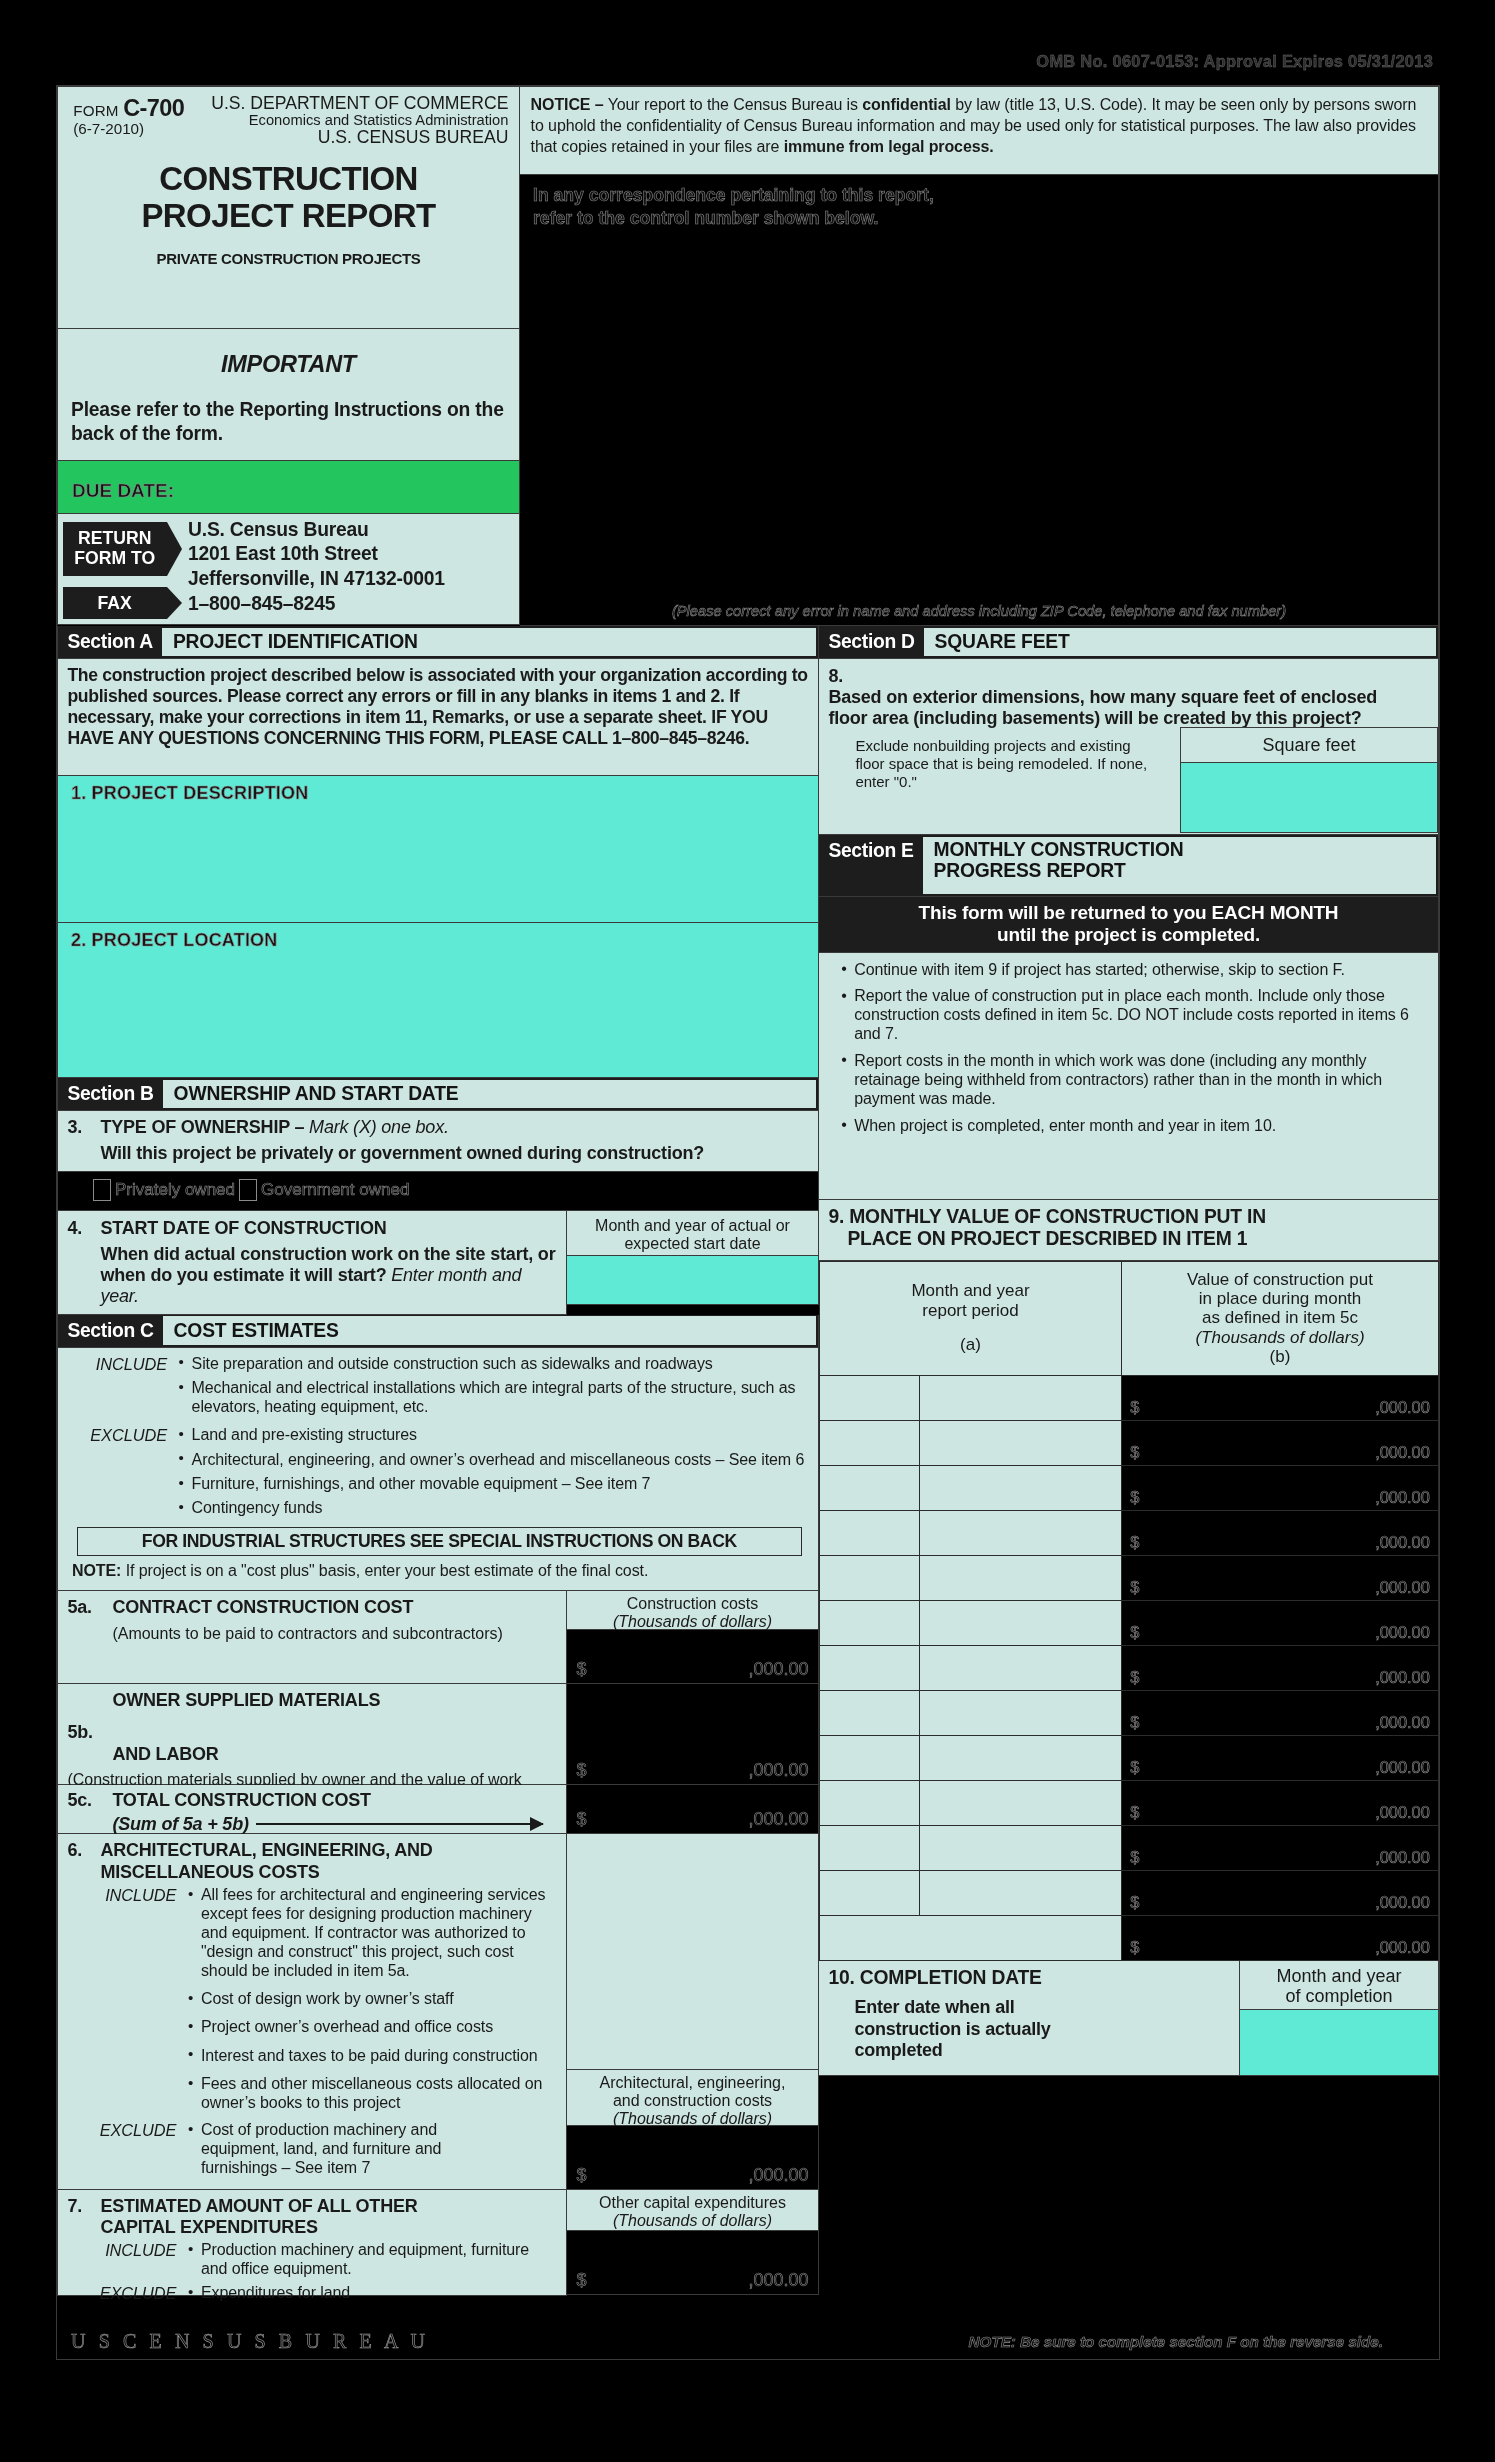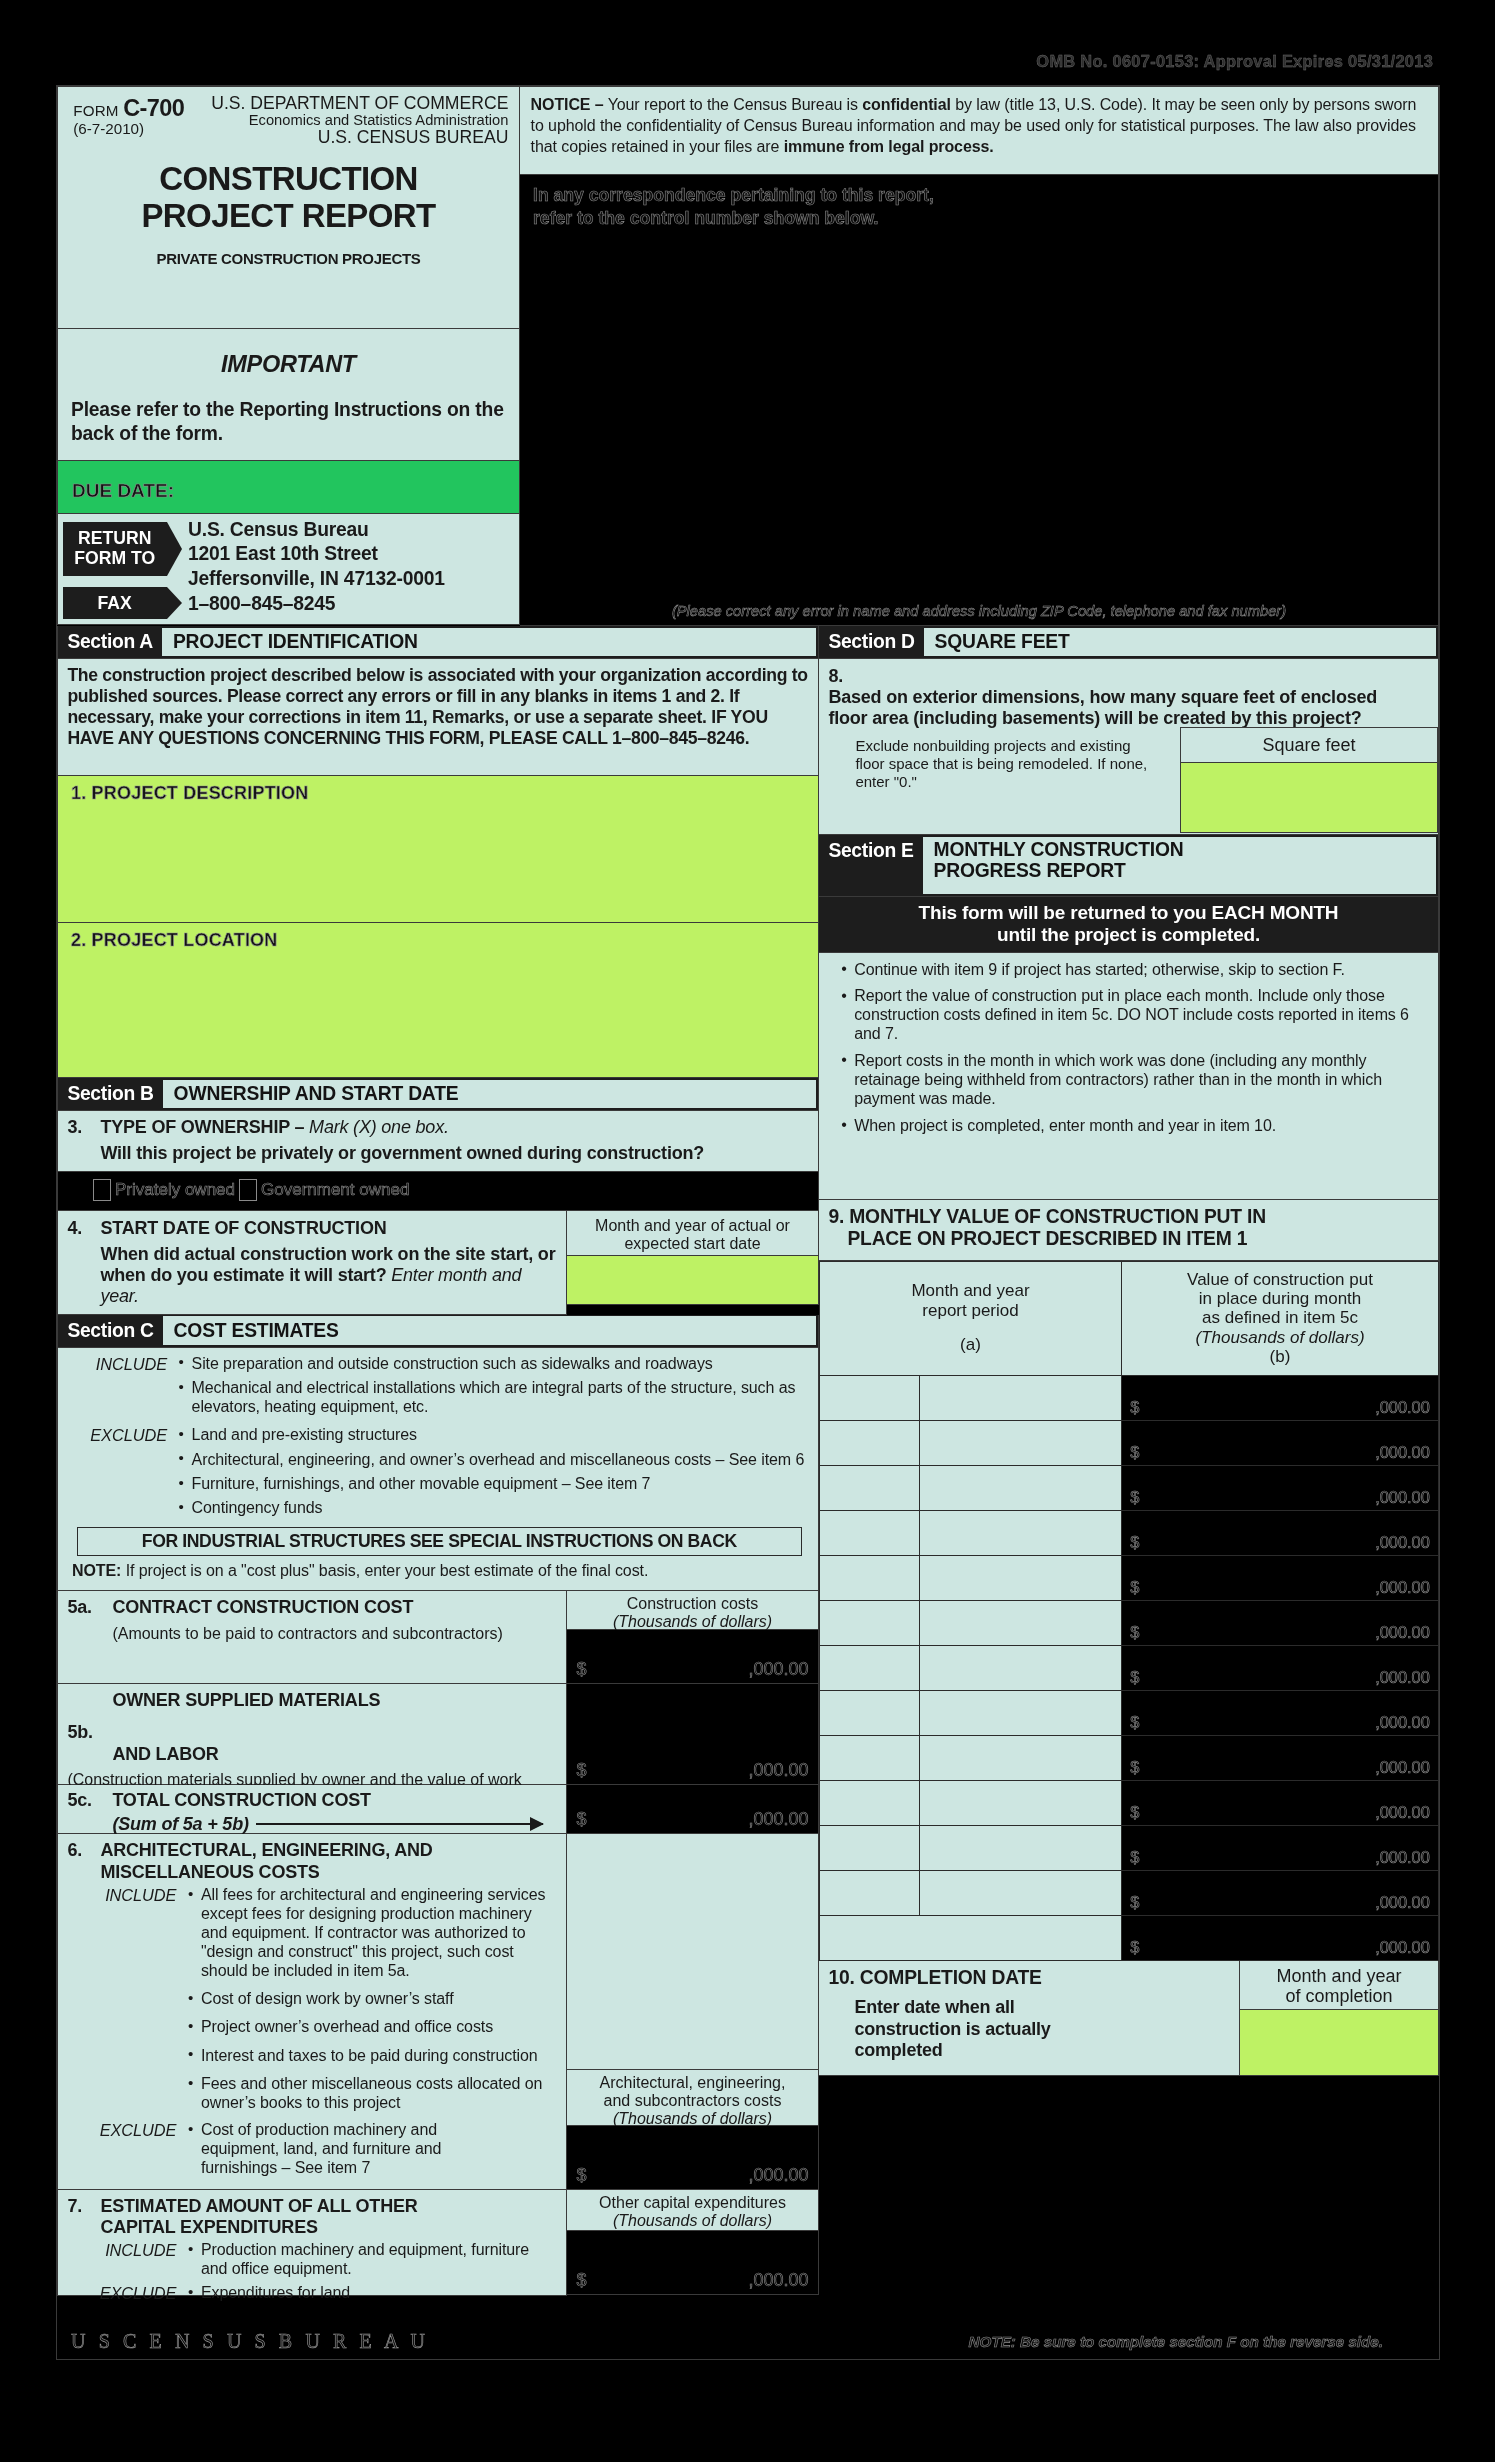--- a/index.html
+++ b/index.html
@@ -65,21 +65,21 @@
 
   
   .secbar{display:flex; align-items:stretch; background:#1d1d1d; height:33px;}
   .secbar .lbl{color:#fff; font-size:19.3px; font-weight:bold; padding:0 9.4px; display:flex; align-items:center; letter-spacing:-0.3px;}
   .secbar .ttl{background:#cde6e1; color:#141414; font-size:19.3px; font-weight:bold;
                 display:flex; align-items:center; padding:0 10.6px; flex:1 1 auto; margin:1.8px 1.8px 1.8px 0; letter-spacing:-0.2px;}
   .secbar.two .ttl{line-height:1.08;}
 
   .intro{font-size:17.6px; font-weight:bold; line-height:1.20; padding:5.9px 9.4px 7px 9.4px; letter-spacing:-0.3px;}
 
-  .darkfield{background:#bef264; position:relative;}
+  .darkfield{background:#5eead4; position:relative;}
   .darkfield .flabel{position:absolute; left:13px; top:7px; font-size:18px; font-weight:bold;
       color:#111; -webkit-text-stroke:0.7px #8d8d8d; letter-spacing:0.2px;}
 
   .q{font-size:18px; font-weight:bold; line-height:1.18; letter-spacing:-0.2px;}
   .qn{display:inline-block; width:33px; vertical-align:top;}
   .ital{font-style:italic; font-weight:bold;}
   .italn{font-style:italic; font-weight:normal;}
 
   .cbrow{background:#000; height:39px; position:relative;}
   .cbrow .ck{position:absolute; top:7px; width:16.4px; height:20px; border:1.5px solid #8a8a8a; background:#000;}
@@ -354,21 +354,21 @@
             <div class="kw">EXCLUDE</div>
             <ul>
               <li style="width:287px;">Cost of production machinery and equipment, land, and furniture and furnishings – See item 7</li>
             </ul>
           </div>
         </div>
         <div style="width:252px; flex:0 0 252px; display:flex; flex-direction:column;">
           <div class="bx" style="flex:1 1 auto; border-top:none; border-left:none; border-bottom:none; background:#cde6e1;"></div>
           <div class="panel bx moneyhead" style="border-left:none; height:57px;">
             <div>Architectural, engineering,</div>
-            <div>and subcontractors costs</div>
+            <div>and construction costs</div>
             <div class="italn">(Thousands of dollars)</div>
           </div>
           <div class="bx moneyfield" style="height:64px; border-top:none; border-left:none;">
             <span class="dol">$</span>
             <span class="zer">,000.00</span>
           </div>
         </div>
       </div>
 
       <div style="display:flex;">

